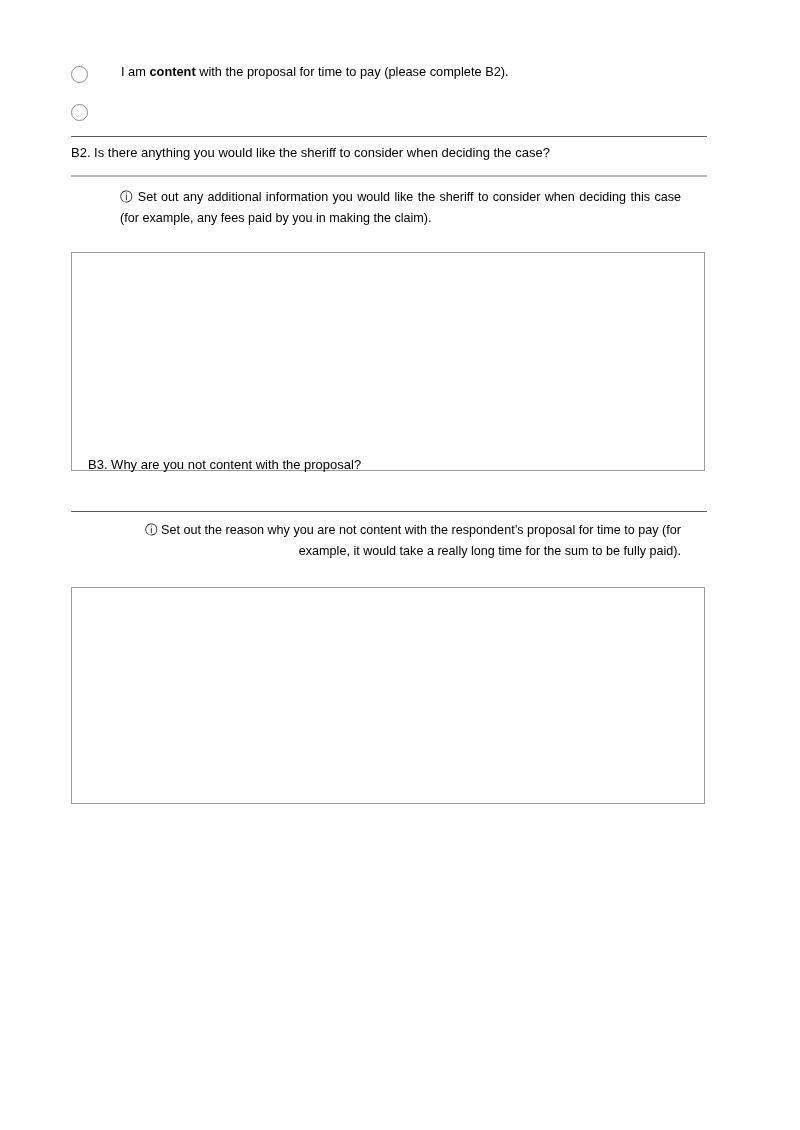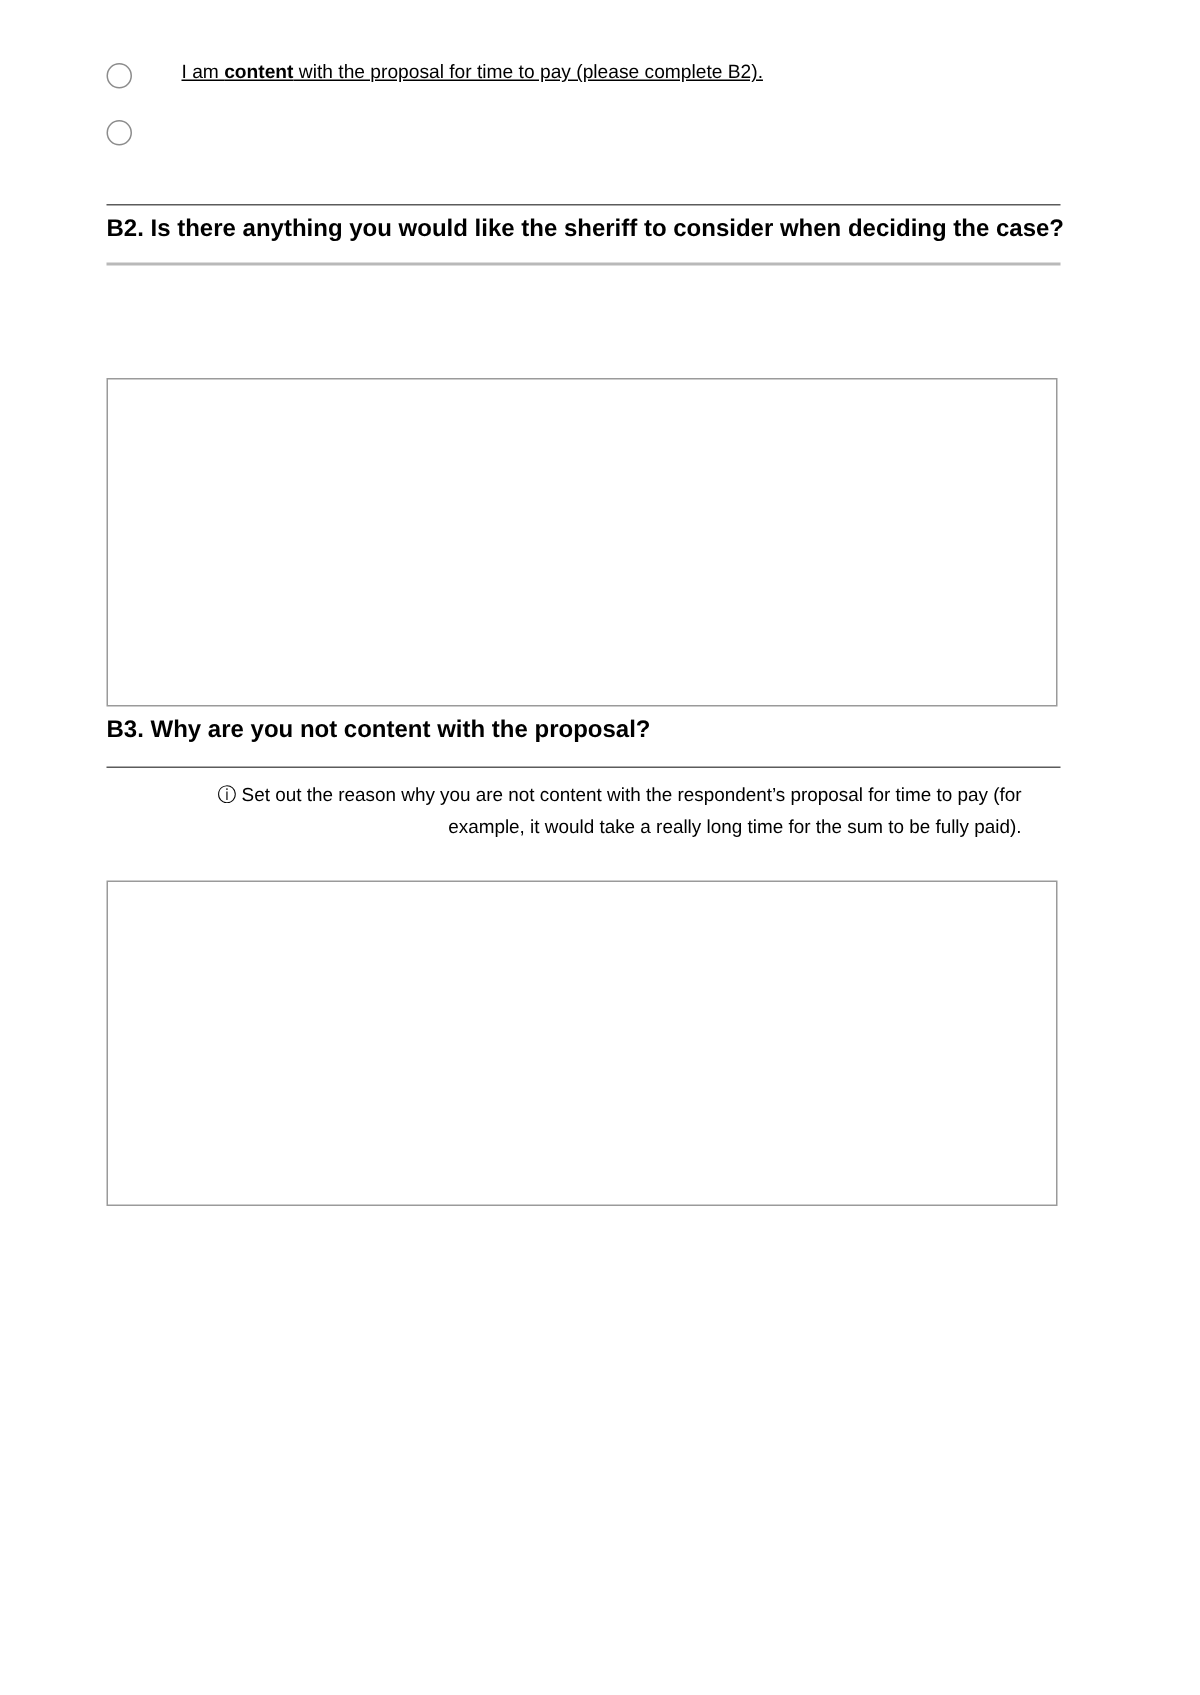--- a/index.html
+++ b/index.html
@@ -22,23 +22,22 @@
     top: 0;
     width: 800px;
     height: 1130px;
     overflow: hidden;
   }
 
   
   .options {
     position: absolute;
     left: 71px;
-    top: 40px;
+    top: 64px;
     width: 636px;
-    text-decoration: underline;
   }
   .option-row {
     display: flex;
     align-items: flex-start;
     margin-bottom: 18px;
     min-height: 20px;
   }
   .radio {
     width: 15px;
     height: 15px;
@@ -71,22 +70,22 @@
     width: 636px;
     height: 0;
     border-top: 2px solid #b9b9b9;
   }
 
   
   .section-heading {
     position: absolute;
     left: 71px;
     width: 640px;
-    font-size: 16px;
-    font-weight: bold;
+    font-size: 13px;
+    font-weight: normal;
     line-height: 17px;
     white-space: nowrap;
   }
 
   
   .helper {
     position: absolute;
     left: 120px;
     width: 561px;
     font-size: 12.6px;
@@ -111,21 +110,21 @@
     box-sizing: border-box;
   }
 
   
   #b2-rule-top      { top: 136px; }
   #b2-heading       { top: 144px; }
   #b2-rule-bottom   { top: 175px; }
   #b2-helper        { top: 186px; }
   #b2-answer-box    { top: 252px; height: 219px; }
 
-  #b3-heading       { top: 478px; }
+  #b3-heading       { top: 456px; padding-left: 17px; }
   #b3-rule-bottom   { top: 511px; }
   #b3-helper        { top: 519px; }
   #b3-answer-box    { top: 587px; height: 217px; }
 </style>
 </head>
 <body>
 
 <div class="page">
 
   <div class="options">
@@ -140,20 +139,21 @@
     </div>
 
   </div>
 
   <div class="rule-dark" id="b2-rule-top"></div>
 
   <div class="section-heading" id="b2-heading">B2. Is there anything you would like the sheriff to consider when deciding the case?</div>
 
   <div class="rule-light" id="b2-rule-bottom"></div>
 
+  <div class="helper" id="b2-helper"><span class="info-icon">ⓘ</span> <span>Set out any additional information you would like the sheriff to consider when deciding this case (for example, any fees paid by you in making the claim).</span></div>
 
   <div class="answer-box" id="b2-answer-box"></div>
 
   <div class="section-heading" id="b3-heading">B3. Why are you not content with the proposal?</div>
 
   <div class="rule-dark" id="b3-rule-bottom"></div>
 
   <div class="helper no-justify" id="b3-helper"><span class="info-icon">ⓘ</span> <span>Set out the reason why you are not content with the respondent’s proposal for time to pay (for example, it would take a really long time for the sum to be fully paid).</span></div>
 
   <div class="answer-box" id="b3-answer-box"></div>

